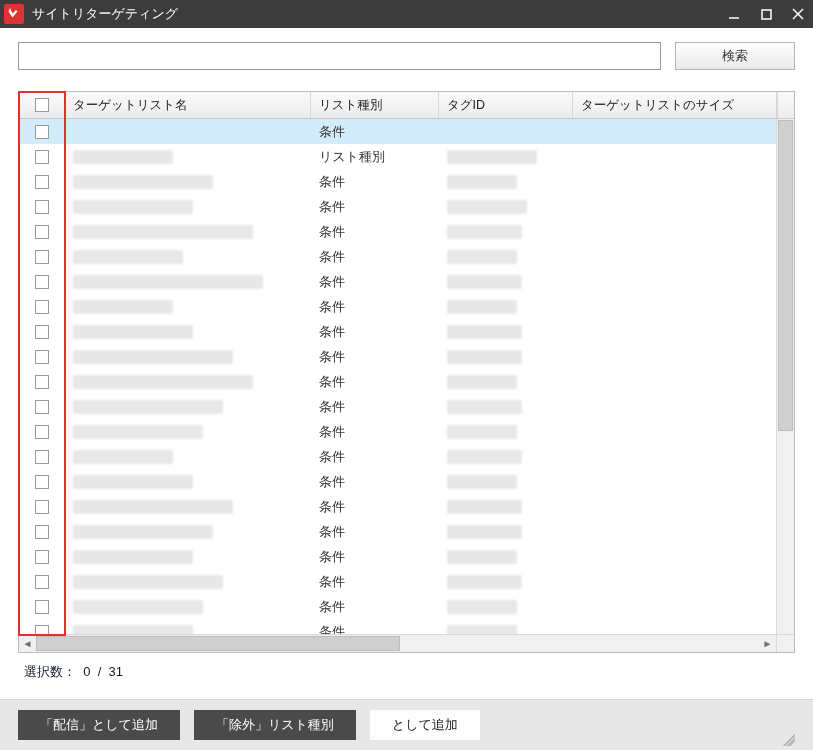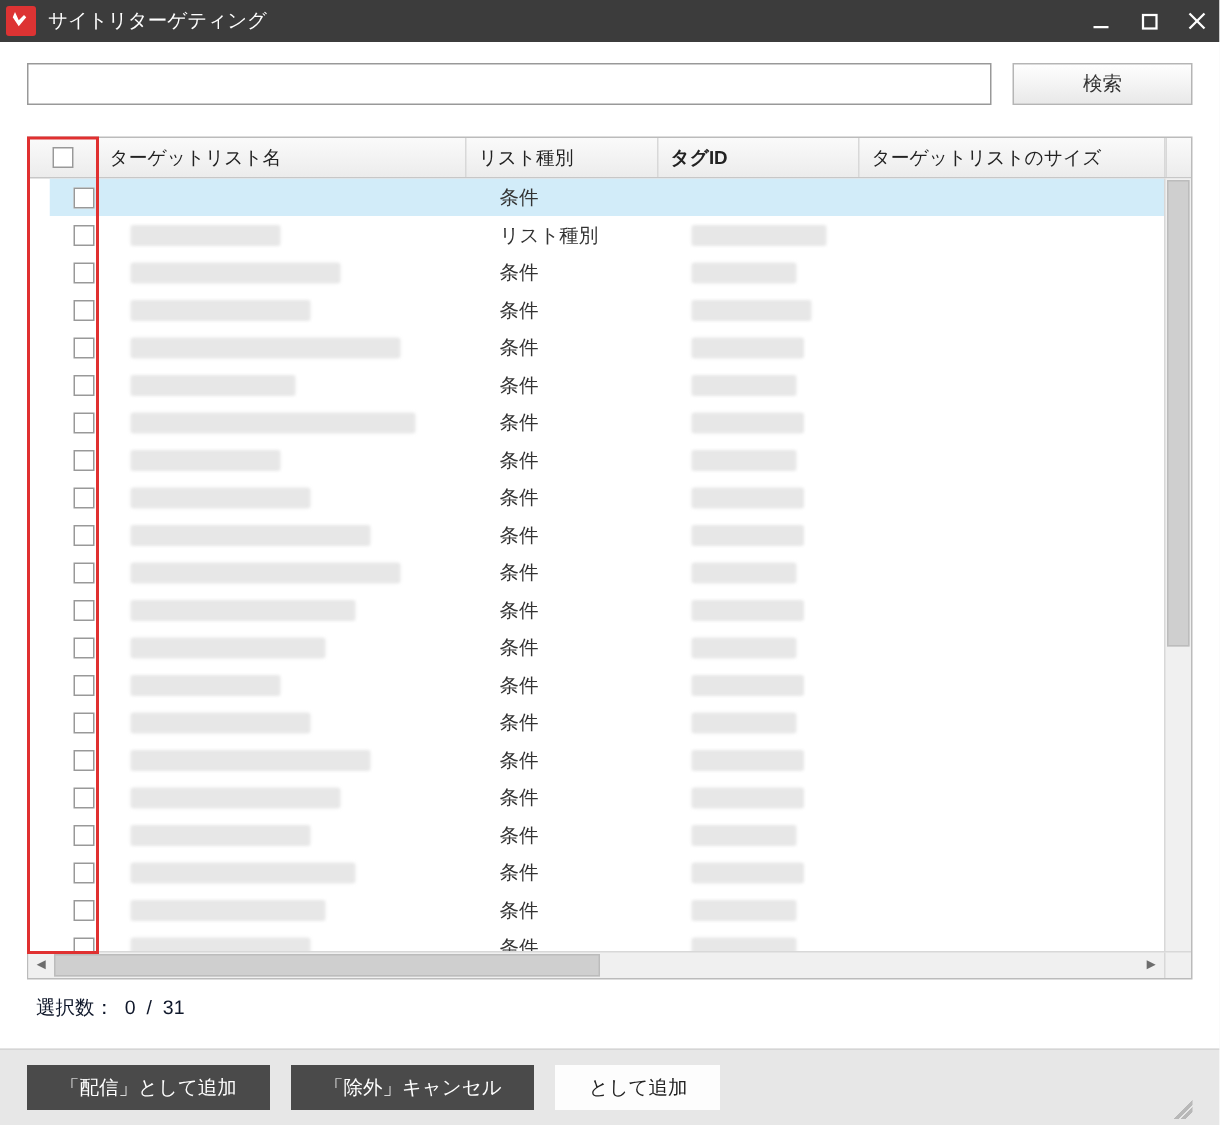--- a/index.html
+++ b/index.html
@@ -128,29 +128,28 @@
     padding: 4px 8px;
     display: flex;
     align-items: center;
     overflow: hidden;
     white-space: nowrap;
   }
   .th:last-child { border-right: none; }
   .col-chk  { width: 46px; justify-content: center; padding: 0; }
   .col-name { width: 246px; }
   .col-type { width: 128px; }
-  .col-tag  { width: 134px; font-weight: bold; }
+  .col-tag  { width: 134px; }
   .col-size { flex: 1; }
   .col-scroll { width: 17px; padding:0; border-left:1px solid #d8d8d8; border-right:none; }
 
   .tbody-wrap {
     flex: 1;
     display: flex;
     min-height: 0;
-    margin-left: 14px;
   }
   .tbody {
     flex: 1;
     overflow: hidden;
     position: relative;
   }
   .vscroll {
     width: 17px;
     background: #f0f0f0;
     border-left: 1px solid #d8d8d8;
@@ -606,18 +605,18 @@
       <span>選択数：</span>
       &nbsp;<span>0</span>
       &nbsp;<span>/</span>
       &nbsp;<span>31</span>
     </div>
 
   </div>
 
   <div class="footer">
     <button class="btn btn-dark">「配信」として追加</button>
-    <button class="btn btn-dark">「除外」キャンセル</button>
+    <button class="btn btn-dark">「除外」リスト種別</button>
     <button class="btn btn-light">として追加</button>
     <div class="resize-grip"></div>
   </div>
 
 </div>
 
 </body></html>

